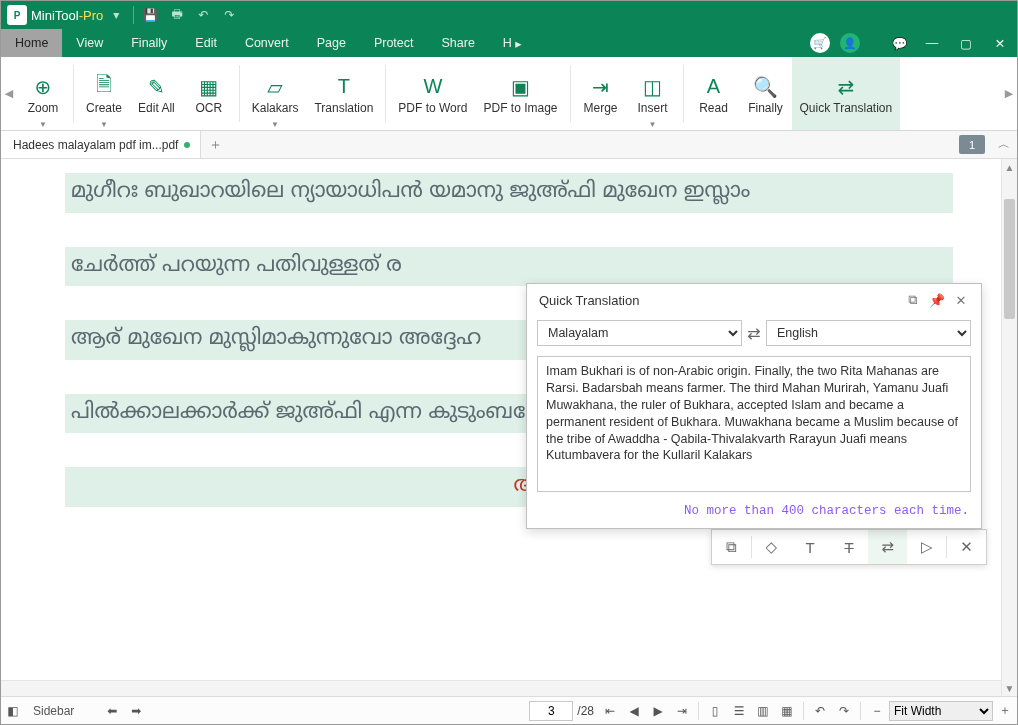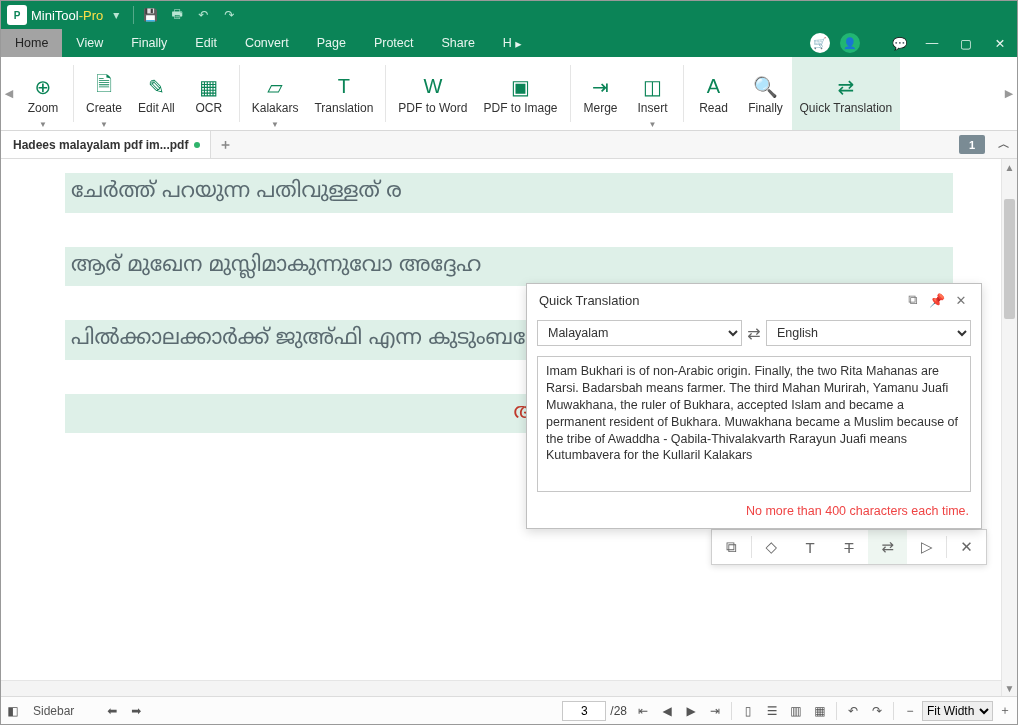--- a/index.html
+++ b/index.html
@@ -23,21 +23,21 @@
 
 .ribbon { height: 74px; background: #fff; border-bottom: 1px solid #d8d8d8; display: flex; align-items: stretch; position: relative; }
 .ribbon .navarrow { width: 16px; display:flex; align-items:center; justify-content:center; color:#999; font-size:11px; cursor:pointer;}
 .ribbon .tool { display: flex; flex-direction: column; align-items: center; justify-content: center; padding: 2px 8px; cursor: pointer; color: #333; font-size: 12px; position:relative; min-width:52px; }
 .ribbon .tool.active { background: #def0e8; }
 .ribbon .tool .ticon { height: 28px; display:flex; align-items:center; justify-content:center; color:#0b8457; font-size:20px; }
 .ribbon .tool .tlabel { font-size:12px; color:#333; }
 .ribbon .tool .dd { font-size:8px; color:#888; position:absolute; bottom:1px; }
 .ribbon .vsep { width:1px; background:#e5e5e5; margin: 8px 4px; }
 
-.tabstrip { height: 28px; background: #f7f7f7; border-bottom: 1px solid #dcdcdc; display:flex; align-items:stretch;font-weight:bold; }
+.tabstrip { height: 28px; background: #f7f7f7; border-bottom: 1px solid #dcdcdc; display:flex; align-items:stretch; }
 .tabstrip .tab { display:flex; align-items:center; padding: 0 10px 0 12px; background:#fff; border-right:1px solid #dcdcdc; font-size:12px; color:#333; cursor:pointer; gap:6px; }
 .tabstrip .tab .dot { width:6px; height:6px; border-radius:50%; background:#2fb36b; }
 .tabstrip .addtab { width:28px; display:flex; align-items:center; justify-content:center; color:#888; cursor:pointer; font-size:14px; }
 .tabstrip .tspacer { flex:1; }
 .tabstrip .pagebadge { background:#7a8b94; color:#fff; font-size:11px; padding:2px 10px; margin:4px 6px; border-radius:2px; display:flex; align-items:center; }
 .tabstrip .collapse { width:26px; display:flex; align-items:center; justify-content:center; color:#666; cursor:pointer; font-size:12px; }
 
 .docarea { position: absolute; top: 158px; bottom: 28px; left: 0; right: 0; background: #fff; overflow: hidden; }
 .scrollbar-v { position:absolute; right:0; top:0; bottom:0; width:16px; background:#f4f4f4; border-left:1px solid #e5e5e5; }
 .scrollbar-v .thumb { position:absolute; left:2px; right:2px; top:40px; height:120px; background:#c8c8c8; border-radius:2px; }
@@ -50,21 +50,21 @@
 .textline.red { color:#c0392b;text-align:right; }
 
 .qtpanel { position:absolute; left:525px; top:282px; width:456px; background:#fff; border:1px solid #bfbfbf; box-shadow: 0 3px 10px rgba(0,0,0,0.15); z-index:30; }
 .qtpanel .qthead { height:32px; display:flex; align-items:center; padding:0 8px 0 12px; font-size:13px; color:#333; }
 .qtpanel .qthead .sp{flex:1}
 .qtpanel .qthead .hic{ width:24px; text-align:center; color:#777; cursor:pointer; font-size:13px;}
 .qtpanel .qtrow { display:flex; align-items:center; padding:4px 10px; }
 .qtpanel select { flex:1; height:26px; border:1px solid #c6c6c6; font-size:12.5px; padding:0 6px; background:#fff; color:#333; }
 .qtpanel .swap { width:24px; text-align:center; color:#666; cursor:pointer; }
 .qtpanel .qtbody { margin:6px 10px 8px 10px; border:1px solid #c6c6c6; height:136px; padding:6px 8px; font-size:12.5px; color:#333; line-height:1.35; overflow:hidden; }
-.qtpanel .qtfoot { text-align:right; padding: 4px 12px 10px 12px; font-size:12.5px; color:#ef4444; }
+.qtpanel .qtfoot { text-align:right; padding: 4px 12px 10px 12px; font-size:12.5px; color:#8b5cf6;font-family:Liberation Mono, monospace; }
 
 .floattb { position:absolute; left:710px; top:528px; width:276px; height:36px; background:#fff; border:1px solid #cfcfcf; box-shadow:0 2px 6px rgba(0,0,0,0.12); display:flex; align-items:center; z-index:20; }
 .floattb .fbtn { flex:1; display:flex; align-items:center; justify-content:center; color:#666; cursor:pointer; font-size:15px; height:100%; position:relative;}
 .floattb .fbtn.active { background:#eef6f1; }
 .floattb .fsep { width:1px; height:22px; background:#e2e2e2; }
 
 .statusbar { position:absolute; left:0; right:0; bottom:0; height:28px; background:#fcfcfc; border-top:1px solid #dcdcdc; display:flex; align-items:center; font-size:12px; color:#444; }
 .statusbar .sbtn { padding:0 8px; height:100%; display:flex; align-items:center; cursor:pointer; color:#555; }
 .statusbar .sicon { width:24px; justify-content:center; }
 .statusbar .pagein { width:44px; height:20px; border:1px solid #c8c8c8; text-align:center; font-size:12px; }
@@ -182,20 +182,21 @@
     <span class="dot"></span>
   </div>
   <div class="addtab">＋</div>
   <div class="tspacer"></div>
   <div class="pagebadge">1</div>
   <div class="collapse">︿</div>
 </div>
 
 <div class="docarea">
   <div class="page">
+    <div class="textline">മുഗീറഃ    ബുഖാറയിലെ    ന്യായാധിപൻ    യമാനു    ജുഅ്ഫി    മുഖേന    ഇസ്ലാം</div>
     <div class="textline">ചേർത്ത്     പറയുന്ന     പതിവുള്ളത്     ര</div>
     <div class="textline">ആര് മുഖേന മുസ്ലിമാകുന്നുവോ അദ്ദേഹ</div>
     <div class="textline">പിൽക്കാലക്കാർക്ക് ജുഅ്ഫി എന്ന കുടുംബഫേ</div>
     <div class="textline red">ആരേയും സ്വന്തം വംശമായ 'റഖ്'ലേക്ക് ചേ</div>
   </div>
 
   <div class="scrollbar-v">
     <div class="arr up">▲</div>
     <div class="thumb"></div>
     <div class="arr dn">▼</div>
@@ -250,15 +251,15 @@
   <div class="ssep"></div>
   <div class="sbtn sicon">▯</div>
   <div class="sbtn sicon">☰</div>
   <div class="sbtn sicon">▥</div>
   <div class="sbtn sicon">▦</div>
   <div class="ssep"></div>
   <div class="sbtn sicon">↶</div>
   <div class="sbtn sicon">↷</div>
   <div class="ssep"></div>
   <div class="sbtn sicon">−</div>
-  <select style="width:71px"><option>Fit Width</option></select>
+  <select style="width:104px"><option>Fit Width</option></select>
   <div class="sbtn sicon">＋</div>
 </div>
 
 </body></html>

